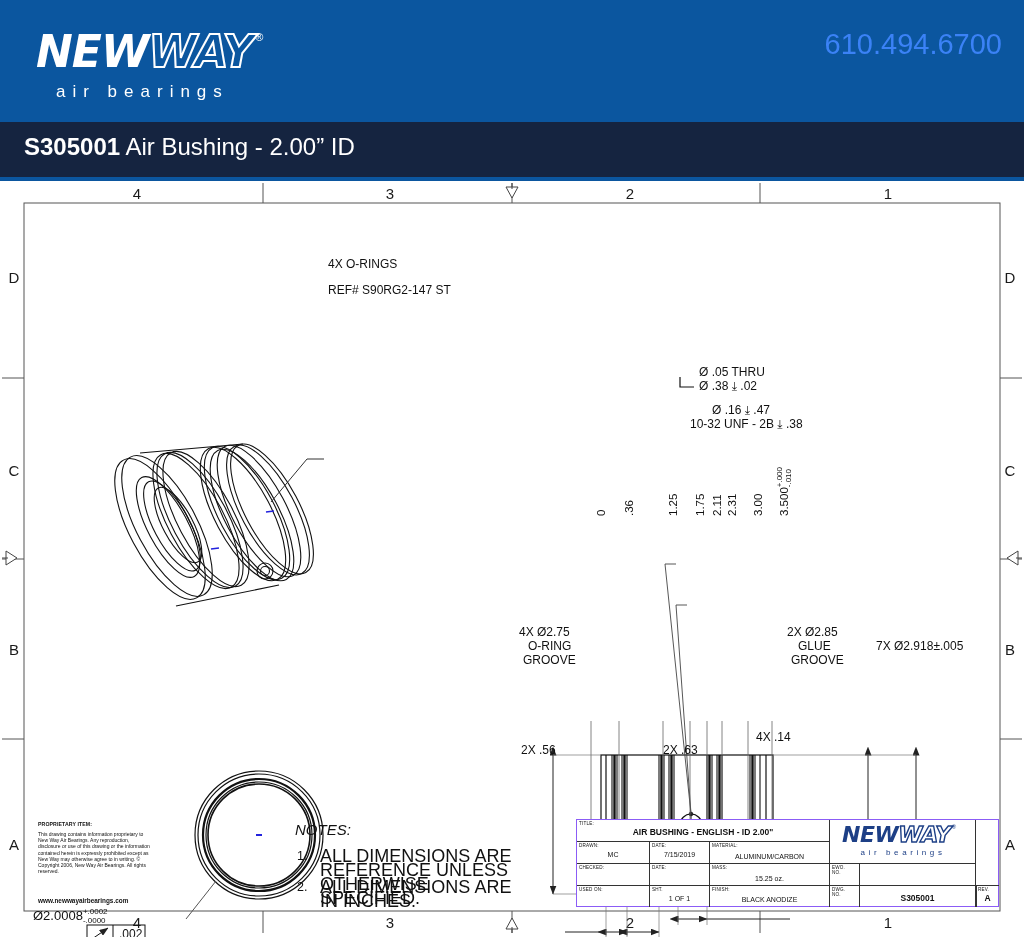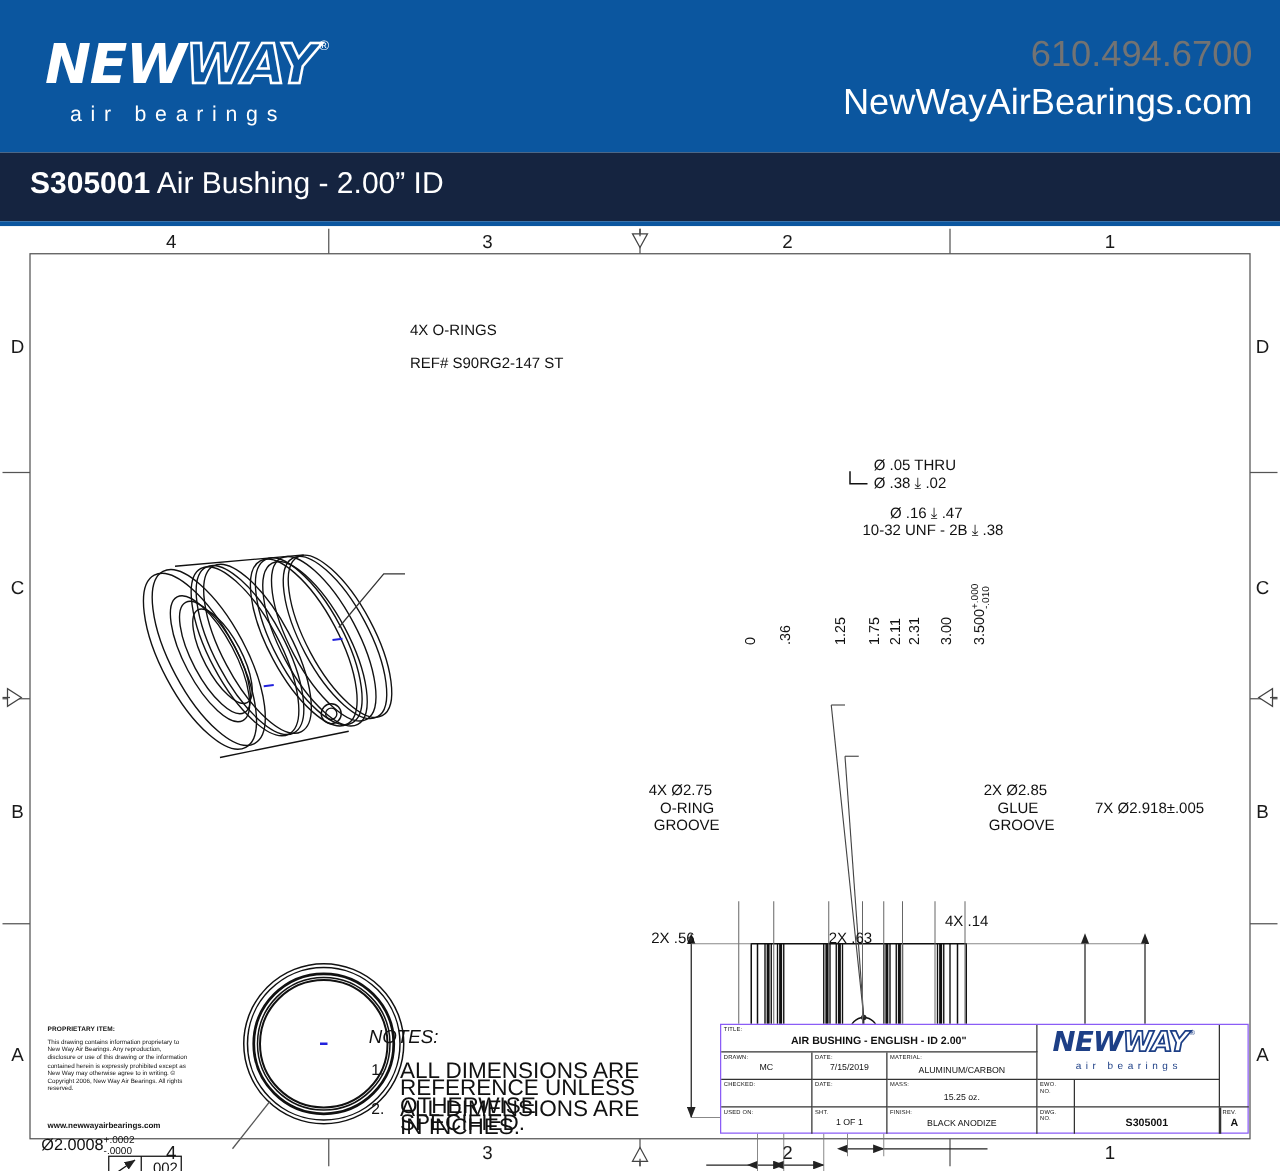--- a/index.html
+++ b/index.html
@@ -16,21 +16,21 @@
   .logo-row{display:flex;align-items:flex-start;}
   .logo-new{font-family:"DejaVu Sans",sans-serif;font-weight:bold;font-style:italic;
             font-size:44px;letter-spacing:-1px;color:#ffffff;line-height:44px;}
   .logo-way{font-family:"DejaVu Sans",sans-serif;font-weight:bold;font-style:italic;
             font-size:44px;letter-spacing:-1px;color:#0b569f;line-height:44px;
             -webkit-text-stroke:2px #ffffff;}
   .logo-reg{font-size:11px;color:#fff;line-height:11px;margin-left:2px;margin-top:2px;}
   .logo-sub{font-family:"Liberation Sans",sans-serif;font-size:17px;color:#ffffff;
             letter-spacing:7px;margin-top:8px;margin-left:20px;}
 
-  .hdr-phone{position:absolute;right:22px;top:28px;text-align:right;color:#737373;
+  .hdr-phone{position:absolute;right:22px;top:28px;text-align:right;color:#3b82f6;
              font-family:"Liberation Sans",sans-serif;font-size:29px;letter-spacing:0px;}
   .hdr-site{position:absolute;right:22px;top:66px;text-align:right;color:#fff;
             font-family:"Liberation Sans",sans-serif;font-size:29px;}
 
   .hdr-title{position:absolute;left:24px;top:133px;color:#ffffff;font-size:24px;
              font-family:"Liberation Sans",sans-serif;}
   .hdr-title b{font-weight:bold;}
   .hdr-title span.sub{font-weight:normal;}
 
   
@@ -96,21 +96,20 @@
   <div class="logo-wrap">
     <div class="logo-row">
       <span class="logo-new">NEW</span>
       <span class="logo-way">WAY</span>
       <span class="logo-reg">®</span>
     </div>
     <div class="logo-sub">air bearings</div>
   </div>
 
   <div class="hdr-phone">610.494.6700</div>
-  <div class="hdr-site">NewWayAirBearings.com</div>
 
   <div class="hdr-title">
     <b>S305001</b>
     <span class="sub">Air Bushing - 2.00” ID</span>
   </div>
 
   <div id="sheet">
 
     <div class="zone-lbl" style="left:117px;top:4px;width:40px;">4</div>
     <div class="zone-lbl" style="left:370px;top:4px;width:40px;">3</div>

